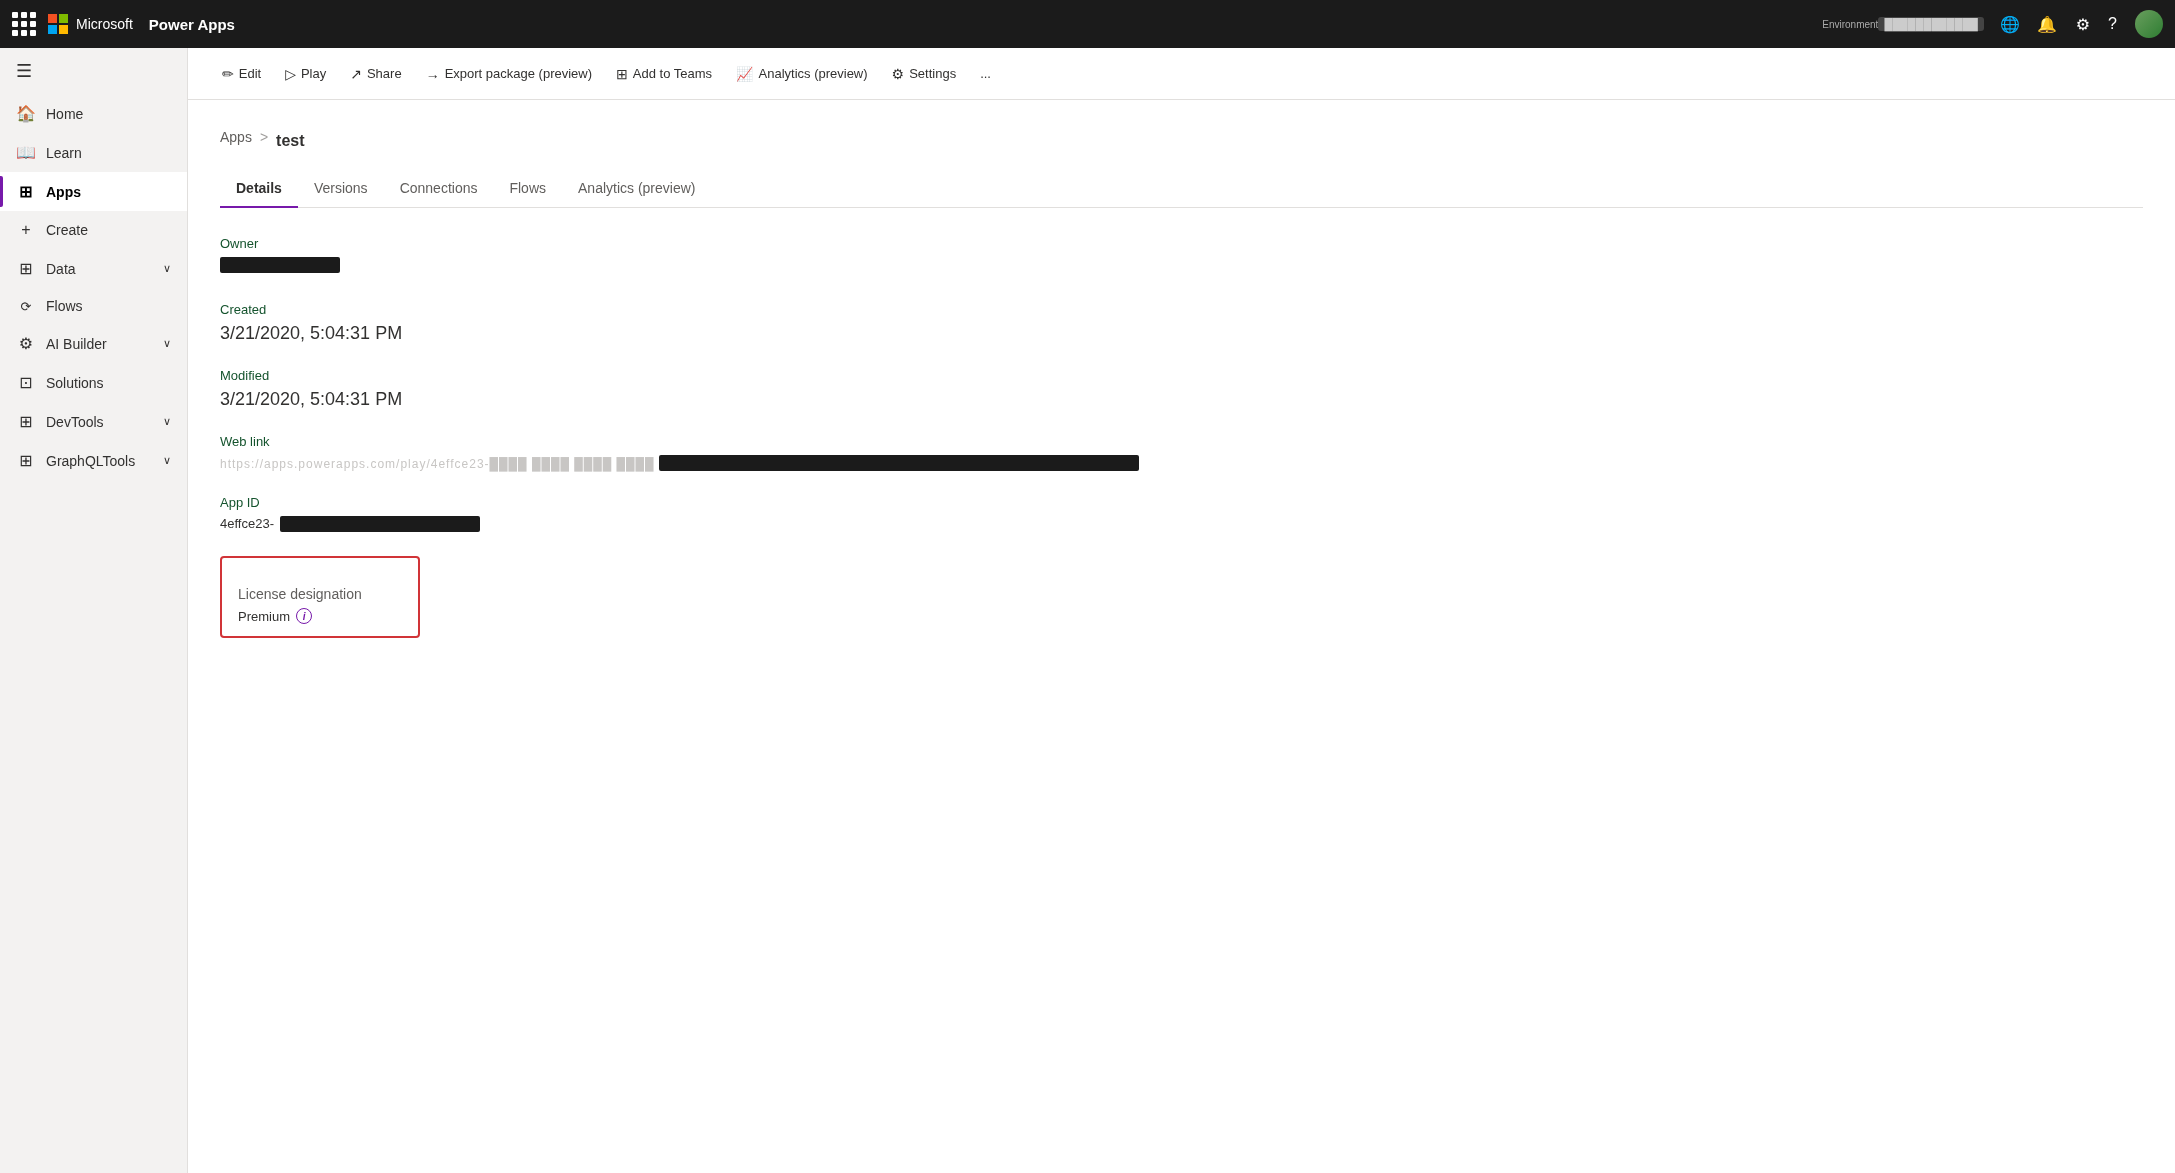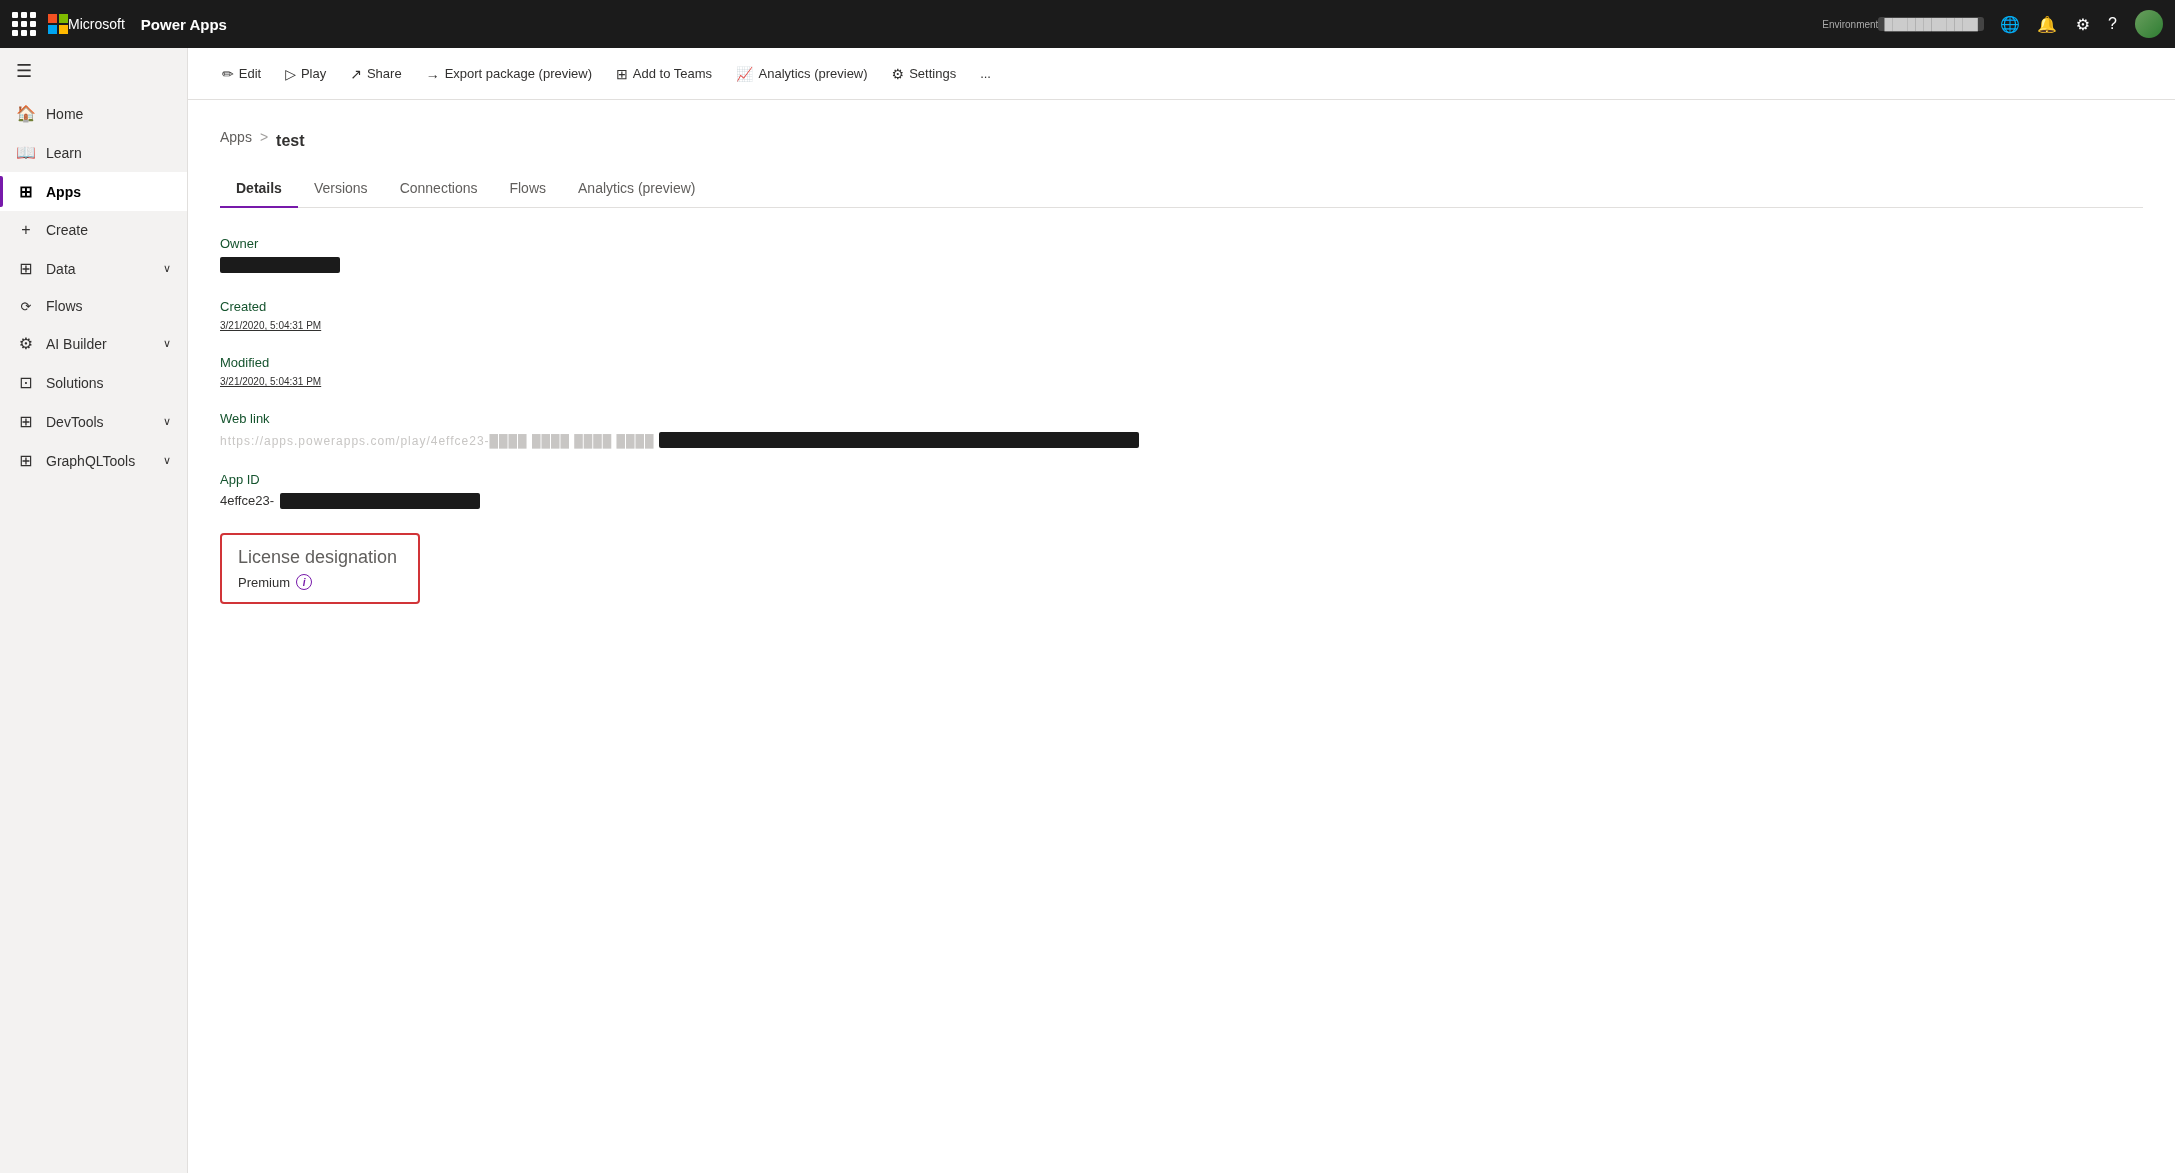--- a/index.html
+++ b/index.html
@@ -26,21 +26,21 @@
       cursor: pointer;
     }
     .topbar-waffle span {
       width: 6px; height: 6px;
       background: #fff;
       border-radius: 1px;
     }
     .topbar-logo {
       display: flex;
       align-items: center;
-      gap: 0;
+      gap: 8px;
       margin-right: 16px;
     }
     .ms-logo {
       display: grid;
       grid-template-columns: 1fr 1fr;
       grid-template-rows: 1fr 1fr;
       width: 20px; height: 20px;
       gap: 2px;
     }
     .ms-logo span:nth-child(1) { background: #f25022; }
@@ -223,23 +223,22 @@
     .detail-section {
       margin-bottom: 24px;
     }
     .detail-label {
       font-size: 13px;
       color: #14532d;
       margin-bottom: 6px;
       font-weight: 400;
     }
     .detail-value {
-      font-size: 10px;
-      color: #323130;
-      text-decoration: underline;
+      font-size: 18px;
+      color: #323130;
     }
     .redacted-block {
       display: inline-block;
       background: #1b1b1b;
       height: 16px;
       border-radius: 2px;
     }
     .redacted-sm { width: 120px; }
     .redacted-xl { width: 480px; }
     .redacted-appid { width: 200px; }
@@ -264,23 +263,24 @@
 
     
     .license-box {
       border: 2px solid #d13438;
       border-radius: 4px;
       padding: 12px 16px;
       display: inline-block;
       min-width: 200px;
     }
     .license-label {
-      font-size: 18px;
+      font-size: 14px;
       color: #605e5c;
       margin-bottom: 6px;
+      margin-top: 16px;
     }
     .license-value {
       display: flex;
       align-items: center;
       gap: 6px;
       font-size: 13px;
       color: #323130;
     }
     .info-icon {
       display: inline-flex;

